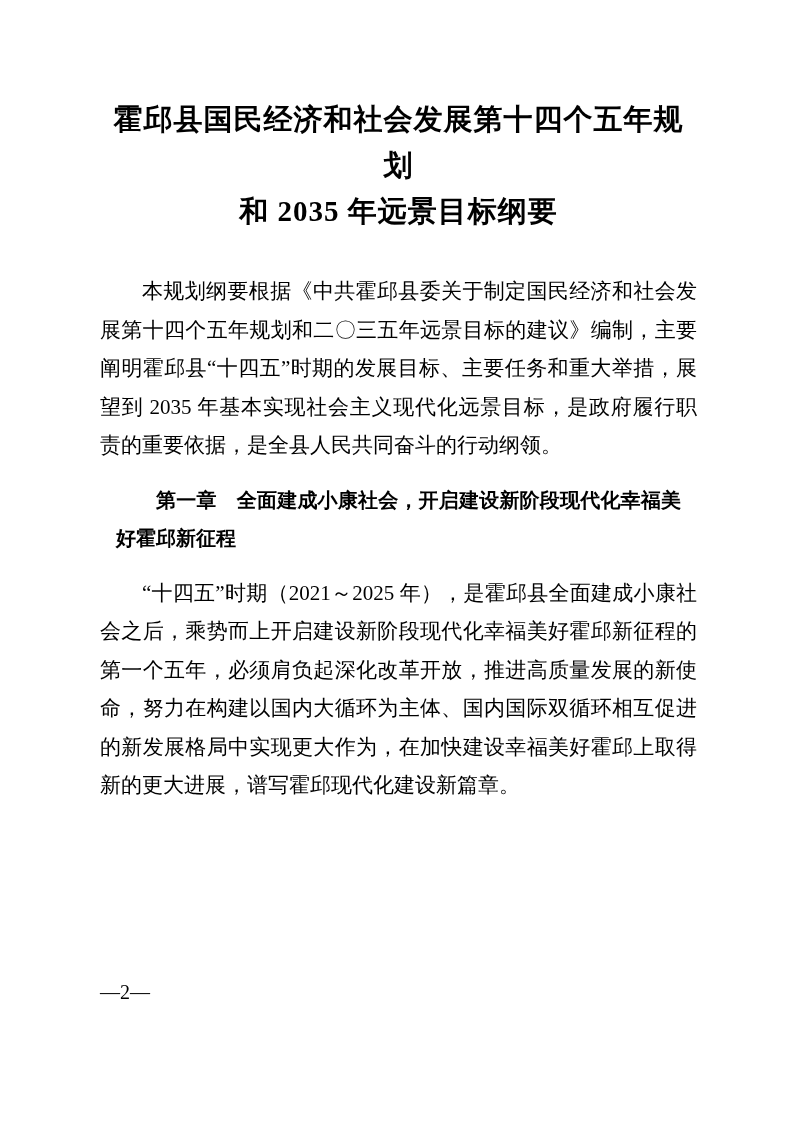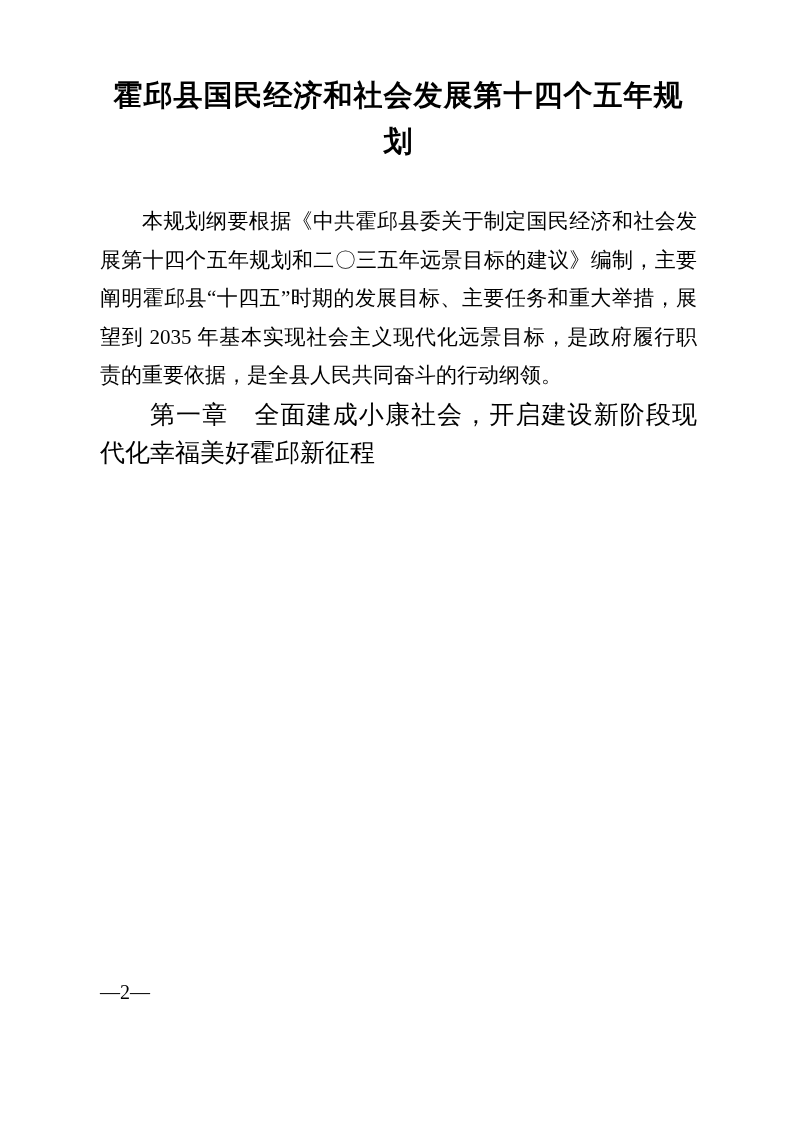--- a/index.html
+++ b/index.html
@@ -7,21 +7,21 @@
     padding: 0;
     background: #ffffff;
   }
   .page {
     position: relative;
     width: 793px;
     height: 1122px;
     margin: 0 auto;
     background: #ffffff;
     box-sizing: border-box;
-    padding: 72px 96px 0 100px;
+    padding: 96px 96px 0 100px;
     color: #000000;
     font-family: "Liberation Serif", "DejaVu Serif", serif;
     overflow: hidden;
   }
   .doc-title {
     margin: 0;
     text-align: center;
     font-size: 29px;
     font-weight: bold;
     line-height: 46px;
@@ -35,25 +35,25 @@
     margin-top: 38px;
     font-size: 21px;
     line-height: 38.5px;
     text-align: justify;
   }
   .para {
     margin: 0;
     text-indent: 2em;
   }
   .chapter-heading {
-    margin: 0;
+    margin: 16px;
     text-indent: 2em;
-    font-weight: normal;
+    font-weight: bold;
     font-family: "Liberation Sans", "DejaVu Sans", sans-serif;
-    font-size: 25px;
+    font-size: 20px;
   }
   .section-heading {
     margin: 0;
     text-indent: 2em;
     font-weight: bold;
     font-style: italic;
     font-size: 21px;
   }
   .page-number {
     position: absolute;
@@ -63,26 +63,28 @@
     line-height: 24px;
   }
 </style>
 </head>
 <body>
 
 <div class="page">
 
   <h1 class="doc-title">
     <span class="title-line">霍邱县国民经济和社会发展第十四个五年规划</span>
+    <span class="title-line">和 2035 年远景目标纲要</span>
   </h1>
 
   <div class="doc-body">
     <p class="para">本规划纲要根据《中共霍邱县委关于制定国民经济和社会发展第十四个五年规划和二〇三五年远景目标的建议》编制，主要阐明霍邱县“十四五”时期的发展目标、主要任务和重大举措，展望到 2035 年基本实现社会主义现代化远景目标，是政府履行职责的重要依据，是全县人民共同奋斗的行动纲领。</p>
 
     <p class="chapter-heading">第一章　全面建成小康社会，开启建设新阶段现代化幸福美好霍邱新征程</p>
 
+    <p class="para">“十四五”时期（2021～2025 年），是霍邱县全面建成小康社会之后，乘势而上开启建设新阶段现代化幸福美好霍邱新征程的第一个五年，必须肩负起深化改革开放，推进高质量发展的新使命，努力在构建以国内大循环为主体、国内国际双循环相互促进的新发展格局中实现更大作为，在加快建设幸福美好霍邱上取得新的更大进展，谱写霍邱现代化建设新篇章。</p>
 
 
   </div>
 
   <div class="page-number">—2—</div>
 
 </div>
 
 </body></html>

